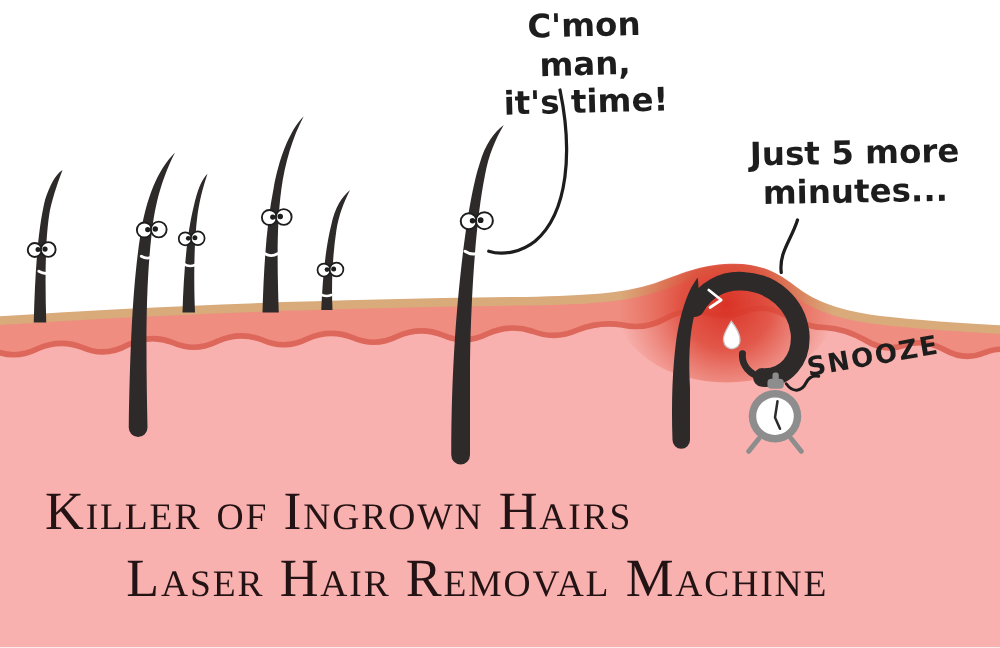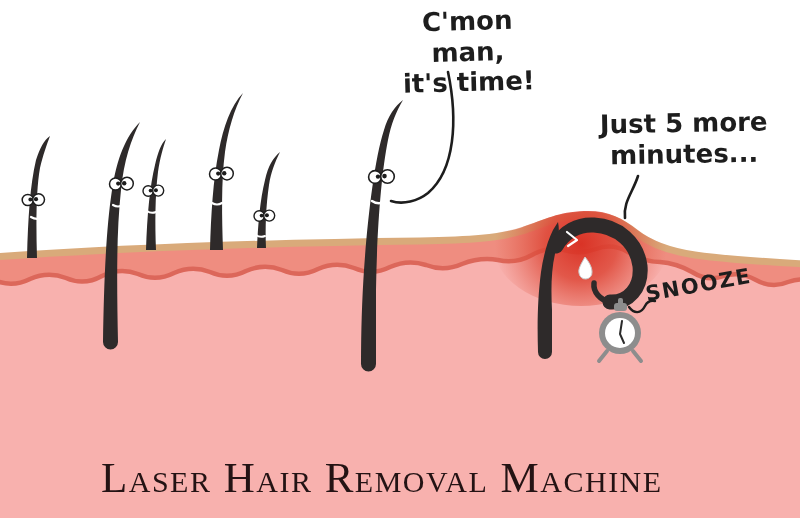--- a/index.html
+++ b/index.html
@@ -9,21 +9,21 @@
   .handtext{position:absolute;color:#1d1d1d;font-weight:bold;
             font-family:"DejaVu Sans",sans-serif;line-height:1.18;text-align:center;}
   .speech-left{left:388px;top:6px;width:160px;font-size:26px;transform:rotate(-1.5deg);}
   .speech-right{left:578px;top:108px;width:212px;font-size:26px;transform:rotate(-1deg);}
   .snooze{left:648px;top:282px;font-size:21px;letter-spacing:1.5px;transform:rotate(-10deg);
           transform-origin:left bottom;}
   .title-line{position:absolute;color:#241314;font-family:"Liberation Serif",serif;
               font-variant:small-caps;font-size:43px;line-height:1;letter-spacing:1.5px;
               white-space:nowrap;}
   .title-1{left:36px;top:388px;}
-  .title-2{left:101px;top:456px;}
+  .title-2{left:101px;top:442px;}
 </style>
 </head>
 <body>
 
 <div class="stage">
 
 <svg width="800" height="518" viewBox="0 0 800 518">
   <defs>
     <radialGradient id="inflame" gradientUnits="userSpaceOnUse" cx="581" cy="244" r="86">
       <stop offset="0" stop-color="#d93023" stop-opacity="0.97"></stop>
@@ -175,15 +175,16 @@
     <span style="display:block">it's time!</span>
   </div>
 
   <div class="handtext speech-right">
     <span style="display:block">Just 5 more</span>
     <span style="display:block">minutes...</span>
   </div>
 
   <div class="handtext snooze">SNOOZE</div>
 
+  <div class="title-line title-1">Killer of Ingrown Hairs</div>
   <div class="title-line title-2">Laser Hair Removal Machine</div>
 
 </div>
 
 </body></html>

